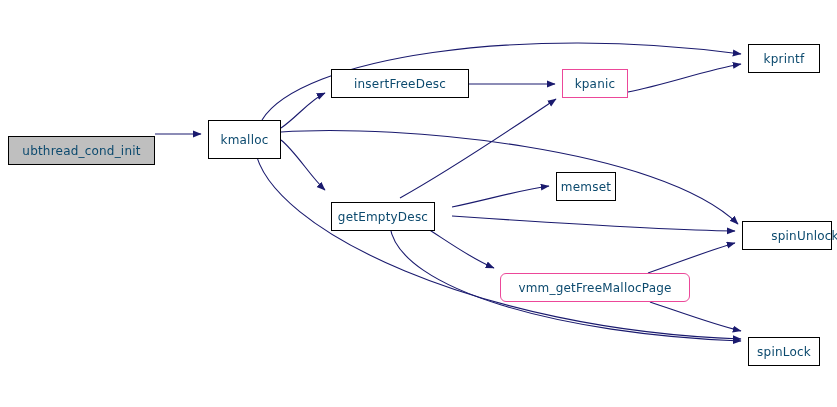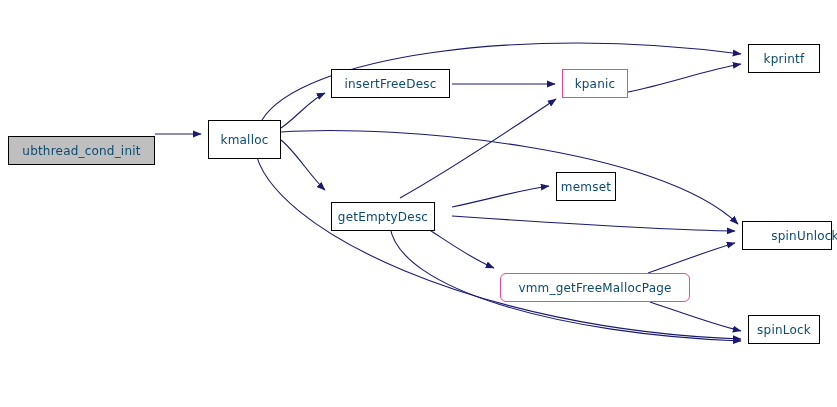--- a/index.html
+++ b/index.html
@@ -78,38 +78,38 @@
         <path d="M650,302 C680,312 715,325 741,331" fill="none" stroke="#1a1a6e" stroke-width="1.1" marker-end="url(#arrow)"></path>
       </g>
   </svg>
   <div id="nodes-group">
       <div class="node highlight" style="left: 8px; top: 120px; width: 147px; height: 29px; margin-top: 16px;">
         <span class="node-label">ubthread_cond_init</span>
       </div>
       <div class="node" style="left: 208px; top: 120px; width: 73px; height: 39px;">
         <span class="node-label">kmalloc</span>
       </div>
-      <div class="node" style="left: 331px; top: 69px; width: 119px; height: 29px;">
+      <div class="node" style="left: 331px; top: 69px; width: 138px; height: 29px;">
         <span class="node-label">insertFreeDesc</span>
       </div>
       <div class="node" style="left: 331px; top: 202px; width: 104px; height: 29px;">
         <span class="node-label">getEmptyDesc</span>
       </div>
       <div class="node external" style="left: 562px; top: 69px; width: 66px; height: 29px;">
         <span class="node-label">kpanic</span>
       </div>
       <div class="node" style="left: 556px; top: 172px; width: 60px; height: 29px;">
         <span class="node-label">memset</span>
       </div>
       <div class="node external" style="left: 500px; top: 273px; width: 190px; height: 29px; border-radius: 6px;">
         <span class="node-label">vmm_getFreeMallocPage</span>
       </div>
       <div class="node" style="left: 748px; top: 44px; width: 72px; height: 29px;">
         <span class="node-label">kprintf</span>
       </div>
       <div class="node" style="left: 742px; top: 221px; width: 90px; height: 29px; padding-left: 36px;">
         <span class="node-label">spinUnlock</span>
       </div>
-      <div class="node" style="left: 748px; top: 315px; width: 72px; height: 29px;">
+      <div class="node" style="left: 748px; top: 337px; width: 72px; height: 29px;">
         <span class="node-label">spinLock</span>
       </div>
     </div>
 </div>
 
 </body></html>

